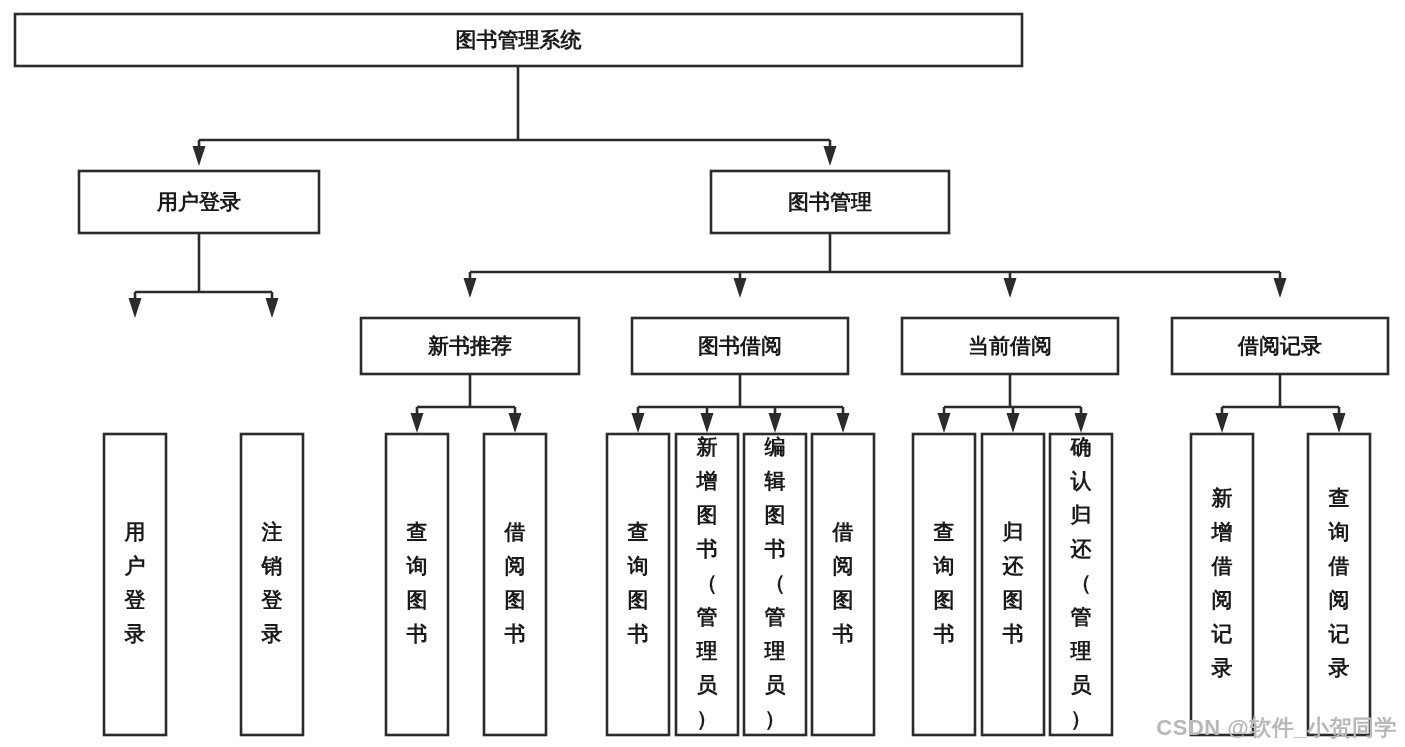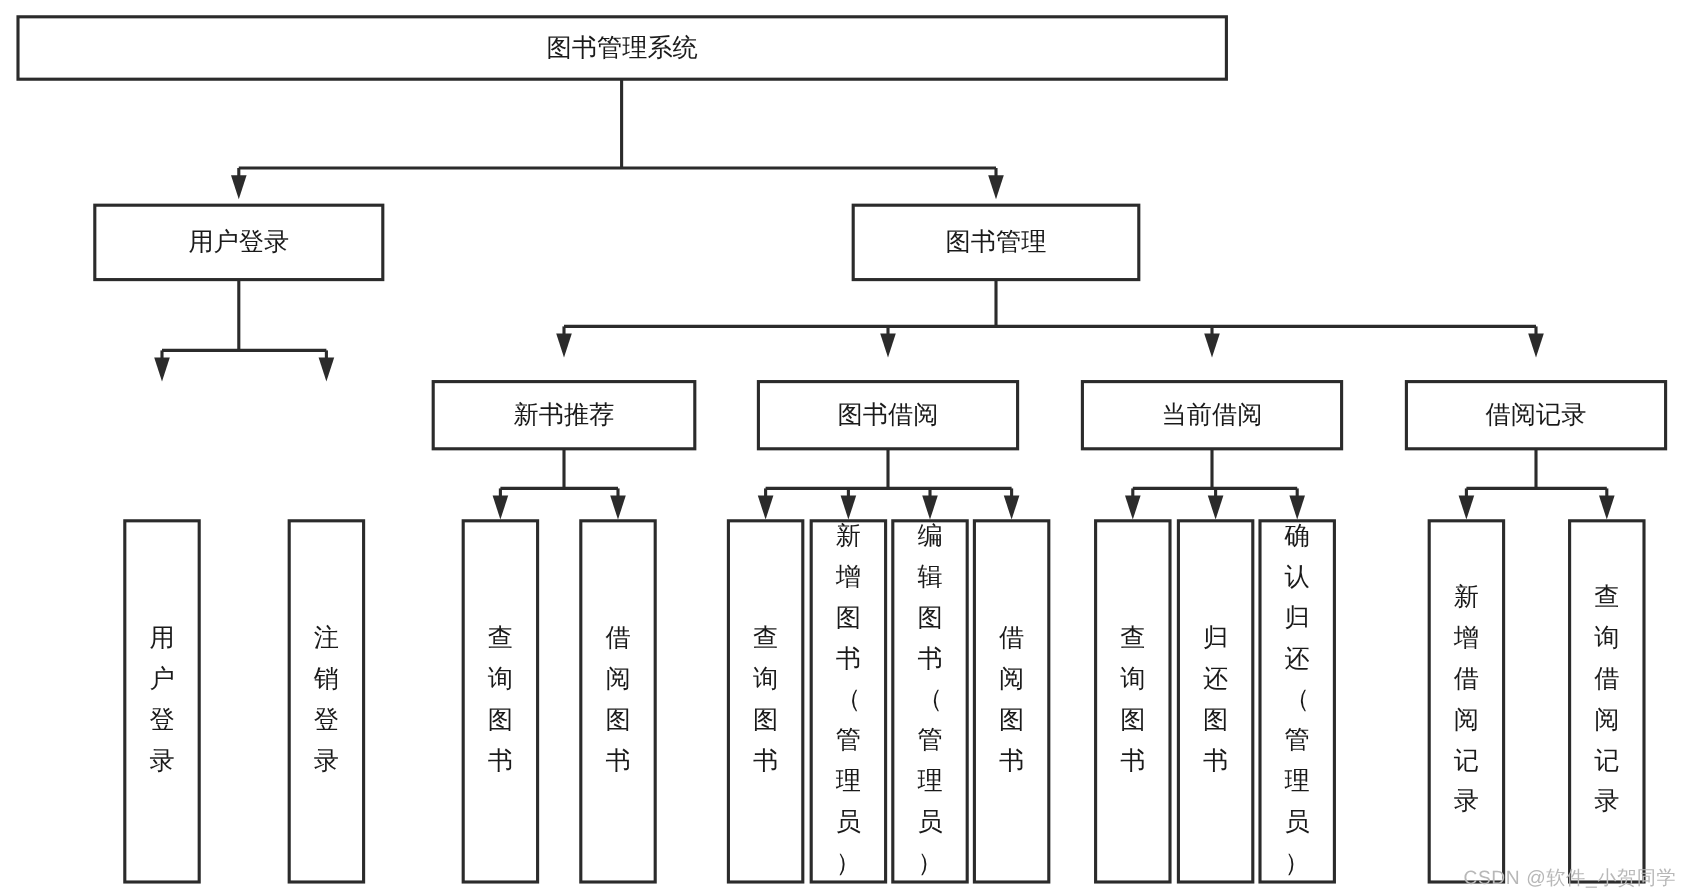--- a/index.html
+++ b/index.html
@@ -13,20 +13,21 @@
     height: 747px;
     font-family: "Liberation Sans", "DejaVu Sans", sans-serif;
     overflow: hidden;
     position: relative;
   }
   #diagram-root {
     position: relative;
     width: 1405px;
     height: 747px;
     background: #ffffff;
+    font-weight: bold;
   }
   svg#tree-svg {
     position: absolute;
     left: 0;
     top: 0;
     width: 1405px;
     height: 747px;
     display: block;
   }
   .node-box {
@@ -55,21 +56,21 @@
     fill: #1a1a1a;
     font-family: "Liberation Sans", "DejaVu Sans", sans-serif;
     font-size: 21px;
     text-anchor: middle;
   }
   .watermark-text {
     position: absolute;
     right: 8px;
     bottom: 4px;
     font-family: "Liberation Sans", "DejaVu Sans", sans-serif;
-    font-size: 16px;
+    font-size: 22px;
     color: #b8b8b8;
     white-space: nowrap;
     letter-spacing: 0.5px;
     user-select: none;
     margin-left: 28px;
   }
 </style>
 </head>
 <body>
 

